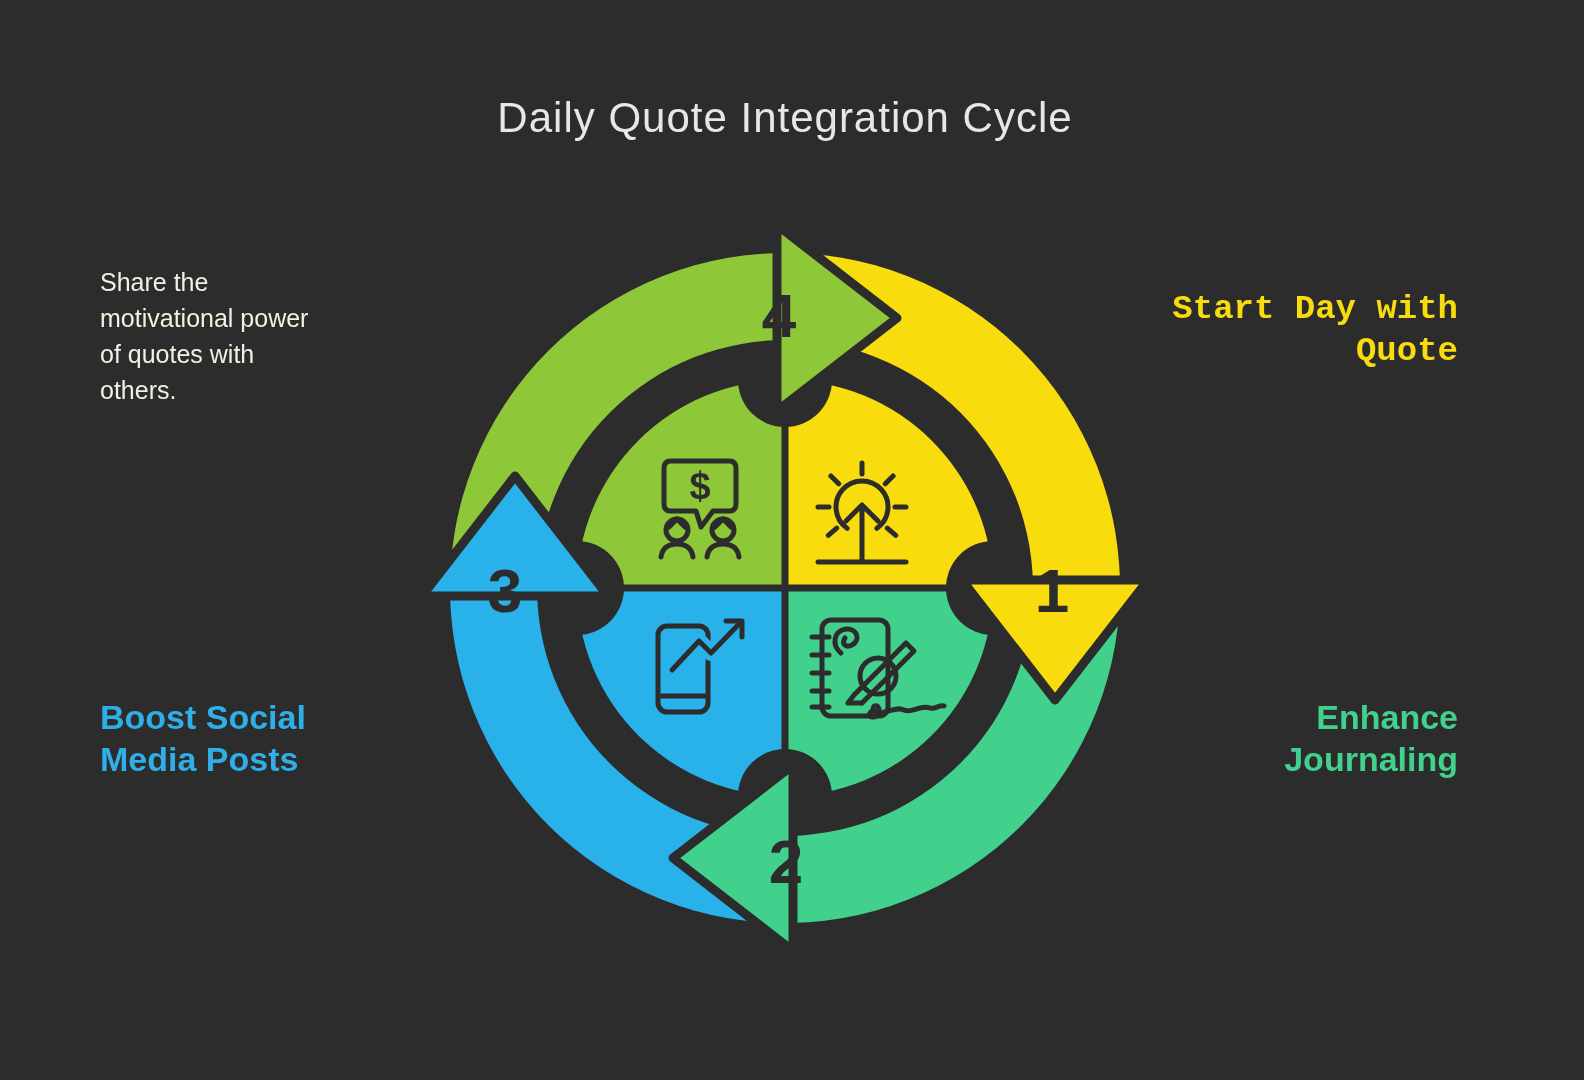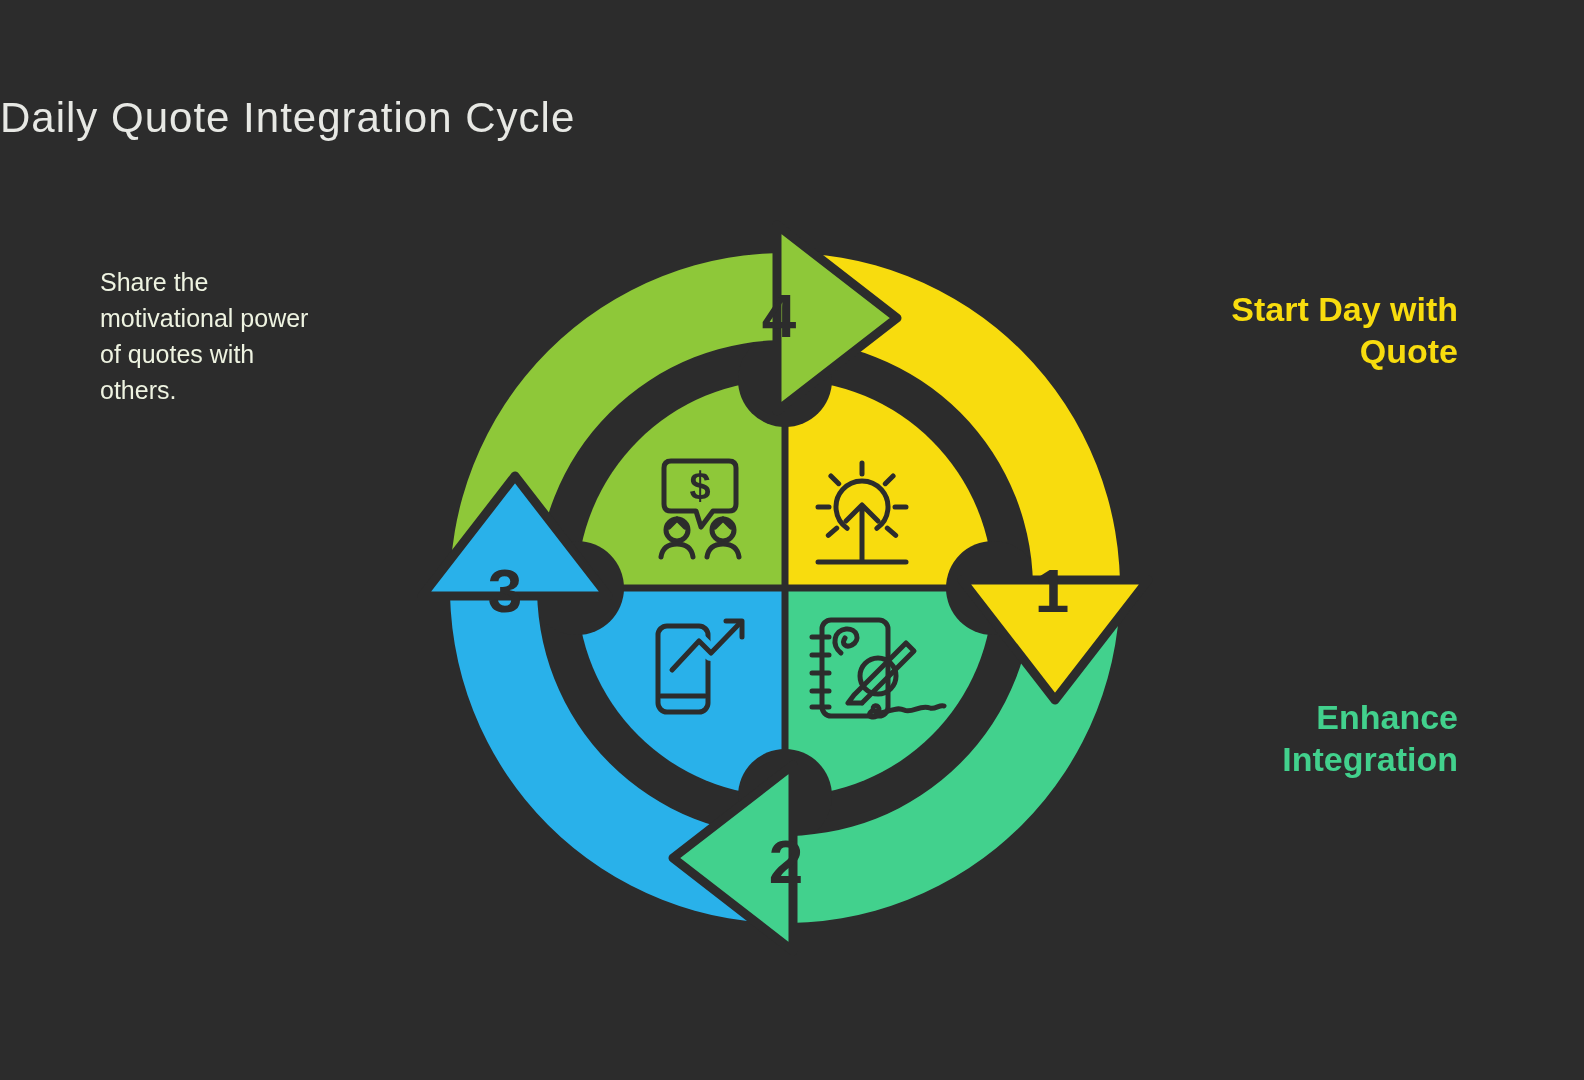--- a/index.html
+++ b/index.html
@@ -3,38 +3,39 @@
 <meta charset="utf-8">
 <style>
   html,body{margin:0;padding:0;}
   body{
     width:1584px;height:1080px;position:relative;overflow:hidden;
     background:#2C2C2C;
     font-family:"Liberation Sans", sans-serif;
   }
   .title{
     position:absolute;top:94px;left:0;width:1570px;
+    text-align:center;
     font-size:42px;font-weight:400;letter-spacing:1px;
     color:#E7E8E4;
   }
   .diagram-svg{position:absolute;left:0;top:0;}
   .label{position:absolute;}
   .label h2{
     margin:0 0 34px 0;
     font-size:34px;line-height:42px;font-weight:700;
     white-space:pre-line;
   }
   .label p{
     margin:0;
     font-size:25px;line-height:36px;font-weight:400;
     color:#EEF3E1;
     white-space:pre-line;
   }
   .label-tl{left:100px;top:264px;width:280px;text-align:left;}
-  .label-tr{right:126px;top:288px;width:330px;text-align:right;}
+  .label-tr{right:126px;top:288px;width:330px;text-align:right;font-family:Liberation Mono, monospace;}
   .label-bl{left:100px;top:696px;width:290px;text-align:left;}
   .label-br{right:126px;top:696px;width:310px;text-align:right;}
   .c-lime{color:#8EC839;}
   .c-yellow{color:#F8DC0E;}
   .c-blue{color:#2FAFE8;}
   .c-emerald{color:#42D18D;}
   .step-number{
     font-family:"Liberation Sans", sans-serif;
     font-size:62px;font-weight:700;
   }
@@ -50,25 +51,27 @@
 of quotes with
 others.</p>
 </div>
 
 <div class="label label-tr">
   <h2 class="c-yellow">Start Day with
 Quote</h2>
 </div>
 
 <div class="label label-bl">
+  <h2 class="c-blue">Boost Social
+Media Posts</h2>
 </div>
 
 <div class="label label-br">
   <h2 class="c-emerald">Enhance
-Integration</h2>
+Journaling</h2>
 </div>
 
 <svg class="diagram-svg" width="1584" height="1080" viewBox="0 0 1584 1080" xmlns="http://www.w3.org/2000/svg">
 
   <path d="M785,588 L785,380 A208,208 0 0 0 577,588 Z" fill="#8EC839"></path>
   <path d="M785,588 L785,380 A208,208 0 0 1 993,588 Z" fill="#F8DC0E"></path>
   <path d="M785,588 L577,588 A208,208 0 0 0 785,796 Z" fill="#29B1EA"></path>
   <path d="M785,588 L785,796 A208,208 0 0 0 993,588 Z" fill="#42D18D"></path>
 
   <g stroke="#2C2C2C" stroke-width="7">

